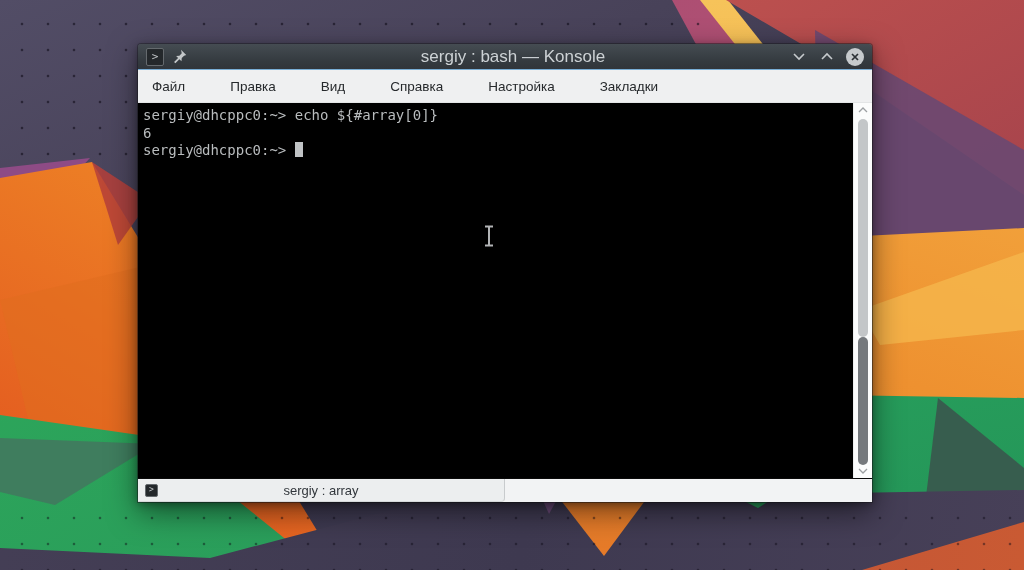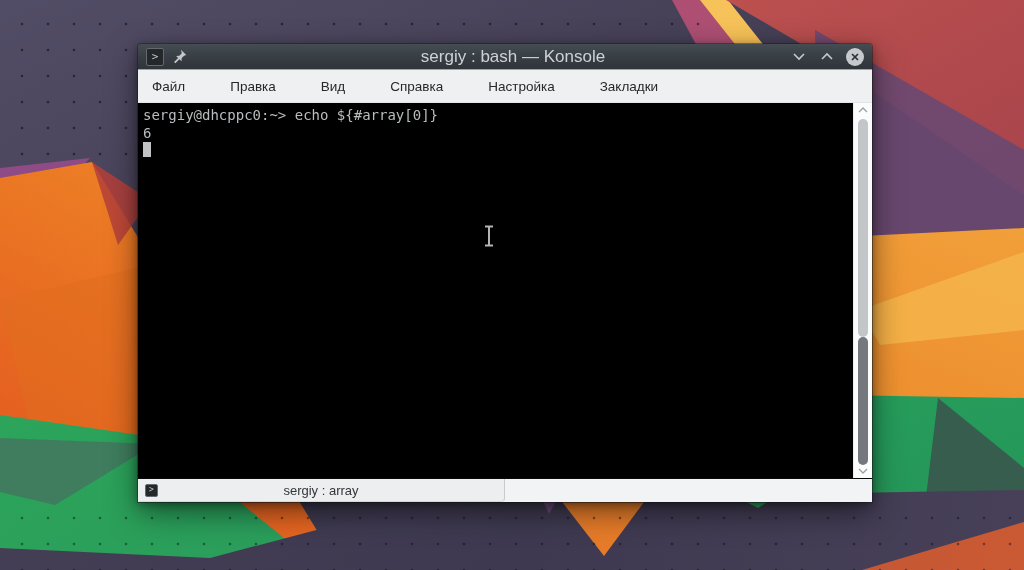--- a/index.html
+++ b/index.html
@@ -174,21 +174,21 @@
     <div class="menu-item">Вид</div>
     <div class="menu-item">Справка</div>
     <div class="menu-item">Настройка</div>
     <div class="menu-item">Закладки</div>
   </div>
 
   <div class="terminal-row">
     <div class="term-content">
       <div class="term-line">sergiy@dhcppc0:~&gt; echo ${#array[0]}</div>
       <div class="term-line">6</div>
-      <div class="term-line"><span class="block-cursor"></span></div>
+      <div class="term-line"><span>sergiy@dhcppc0:~&gt; </span><span class="block-cursor"></span></div>
       <div class="ibeam">
         <svg width="10" height="22" viewBox="0 0 10 22">
           <path d="M1 1.5 H9 M1 20.5 H9 M5 1.5 V20.5" stroke="#b2b4b6" stroke-width="2" fill="none"></path>
         </svg>
       </div>
     </div>
     <div class="scrollbar">
       <div class="sb-arrow sb-up">
         <svg width="10" height="6" viewBox="0 0 10 6">
           <polyline points="1,5 5,1 9,5" fill="none" stroke="#9ca0a3" stroke-width="1.3"></polyline>

